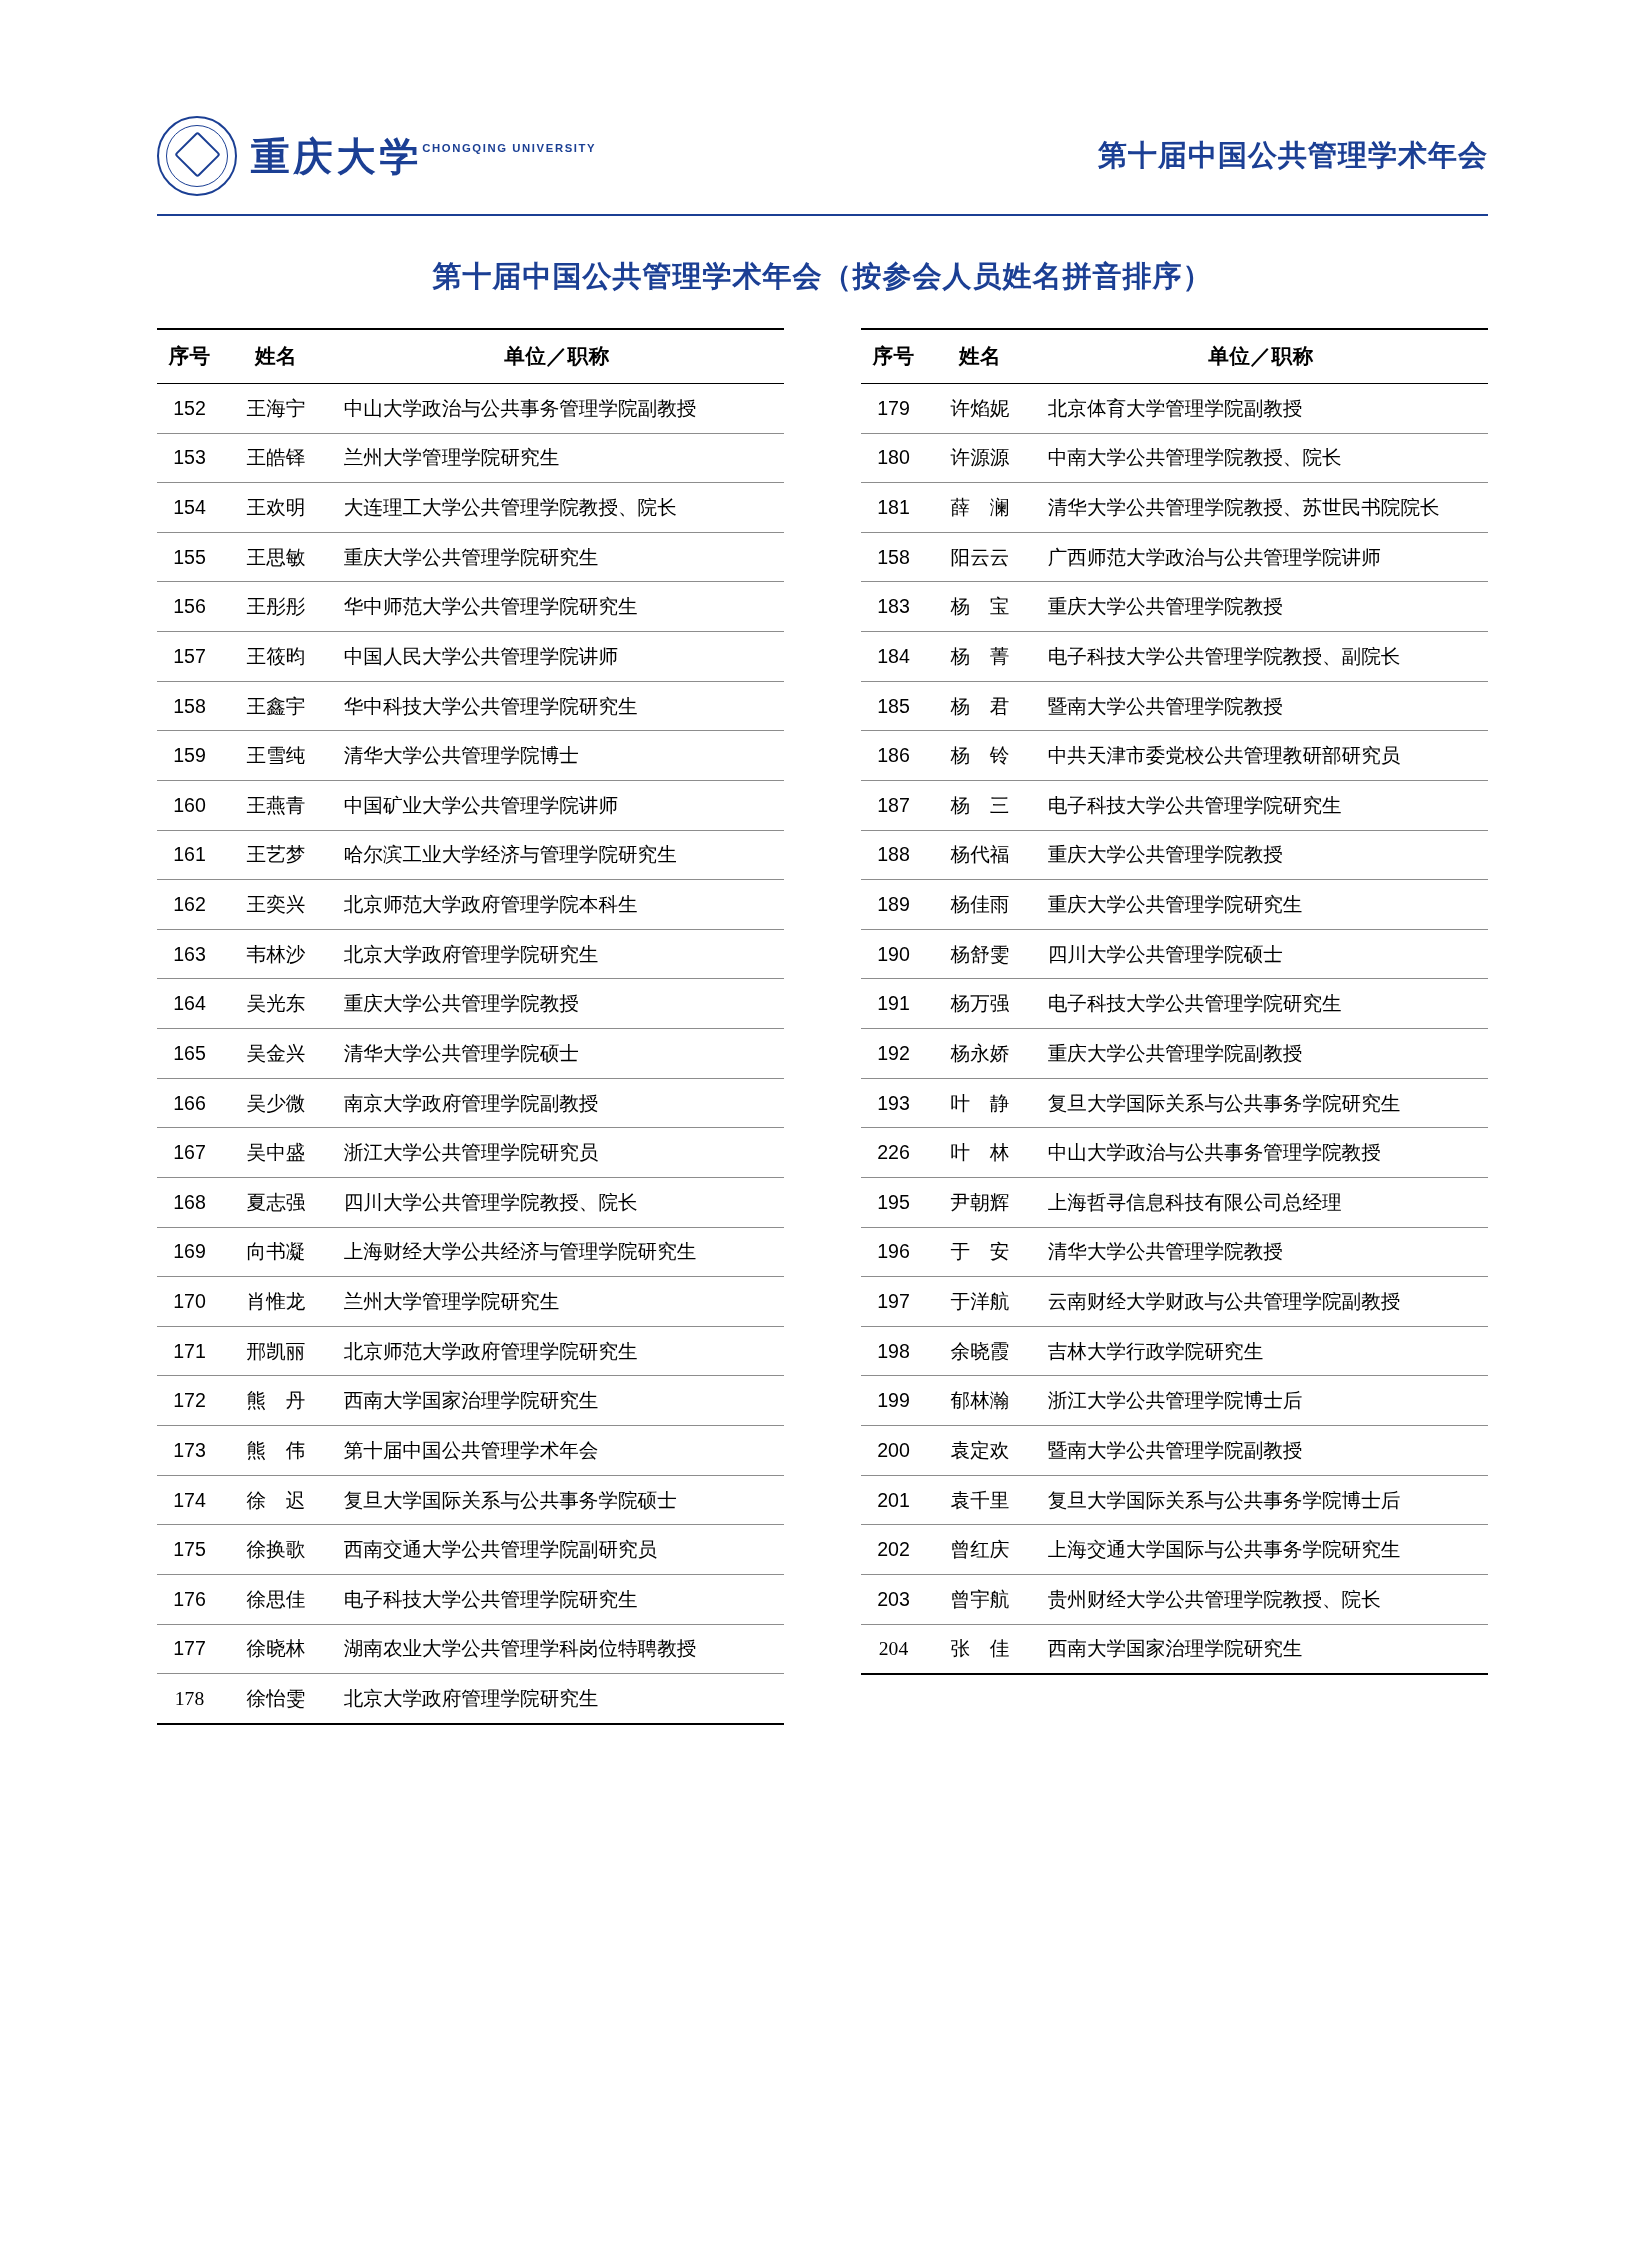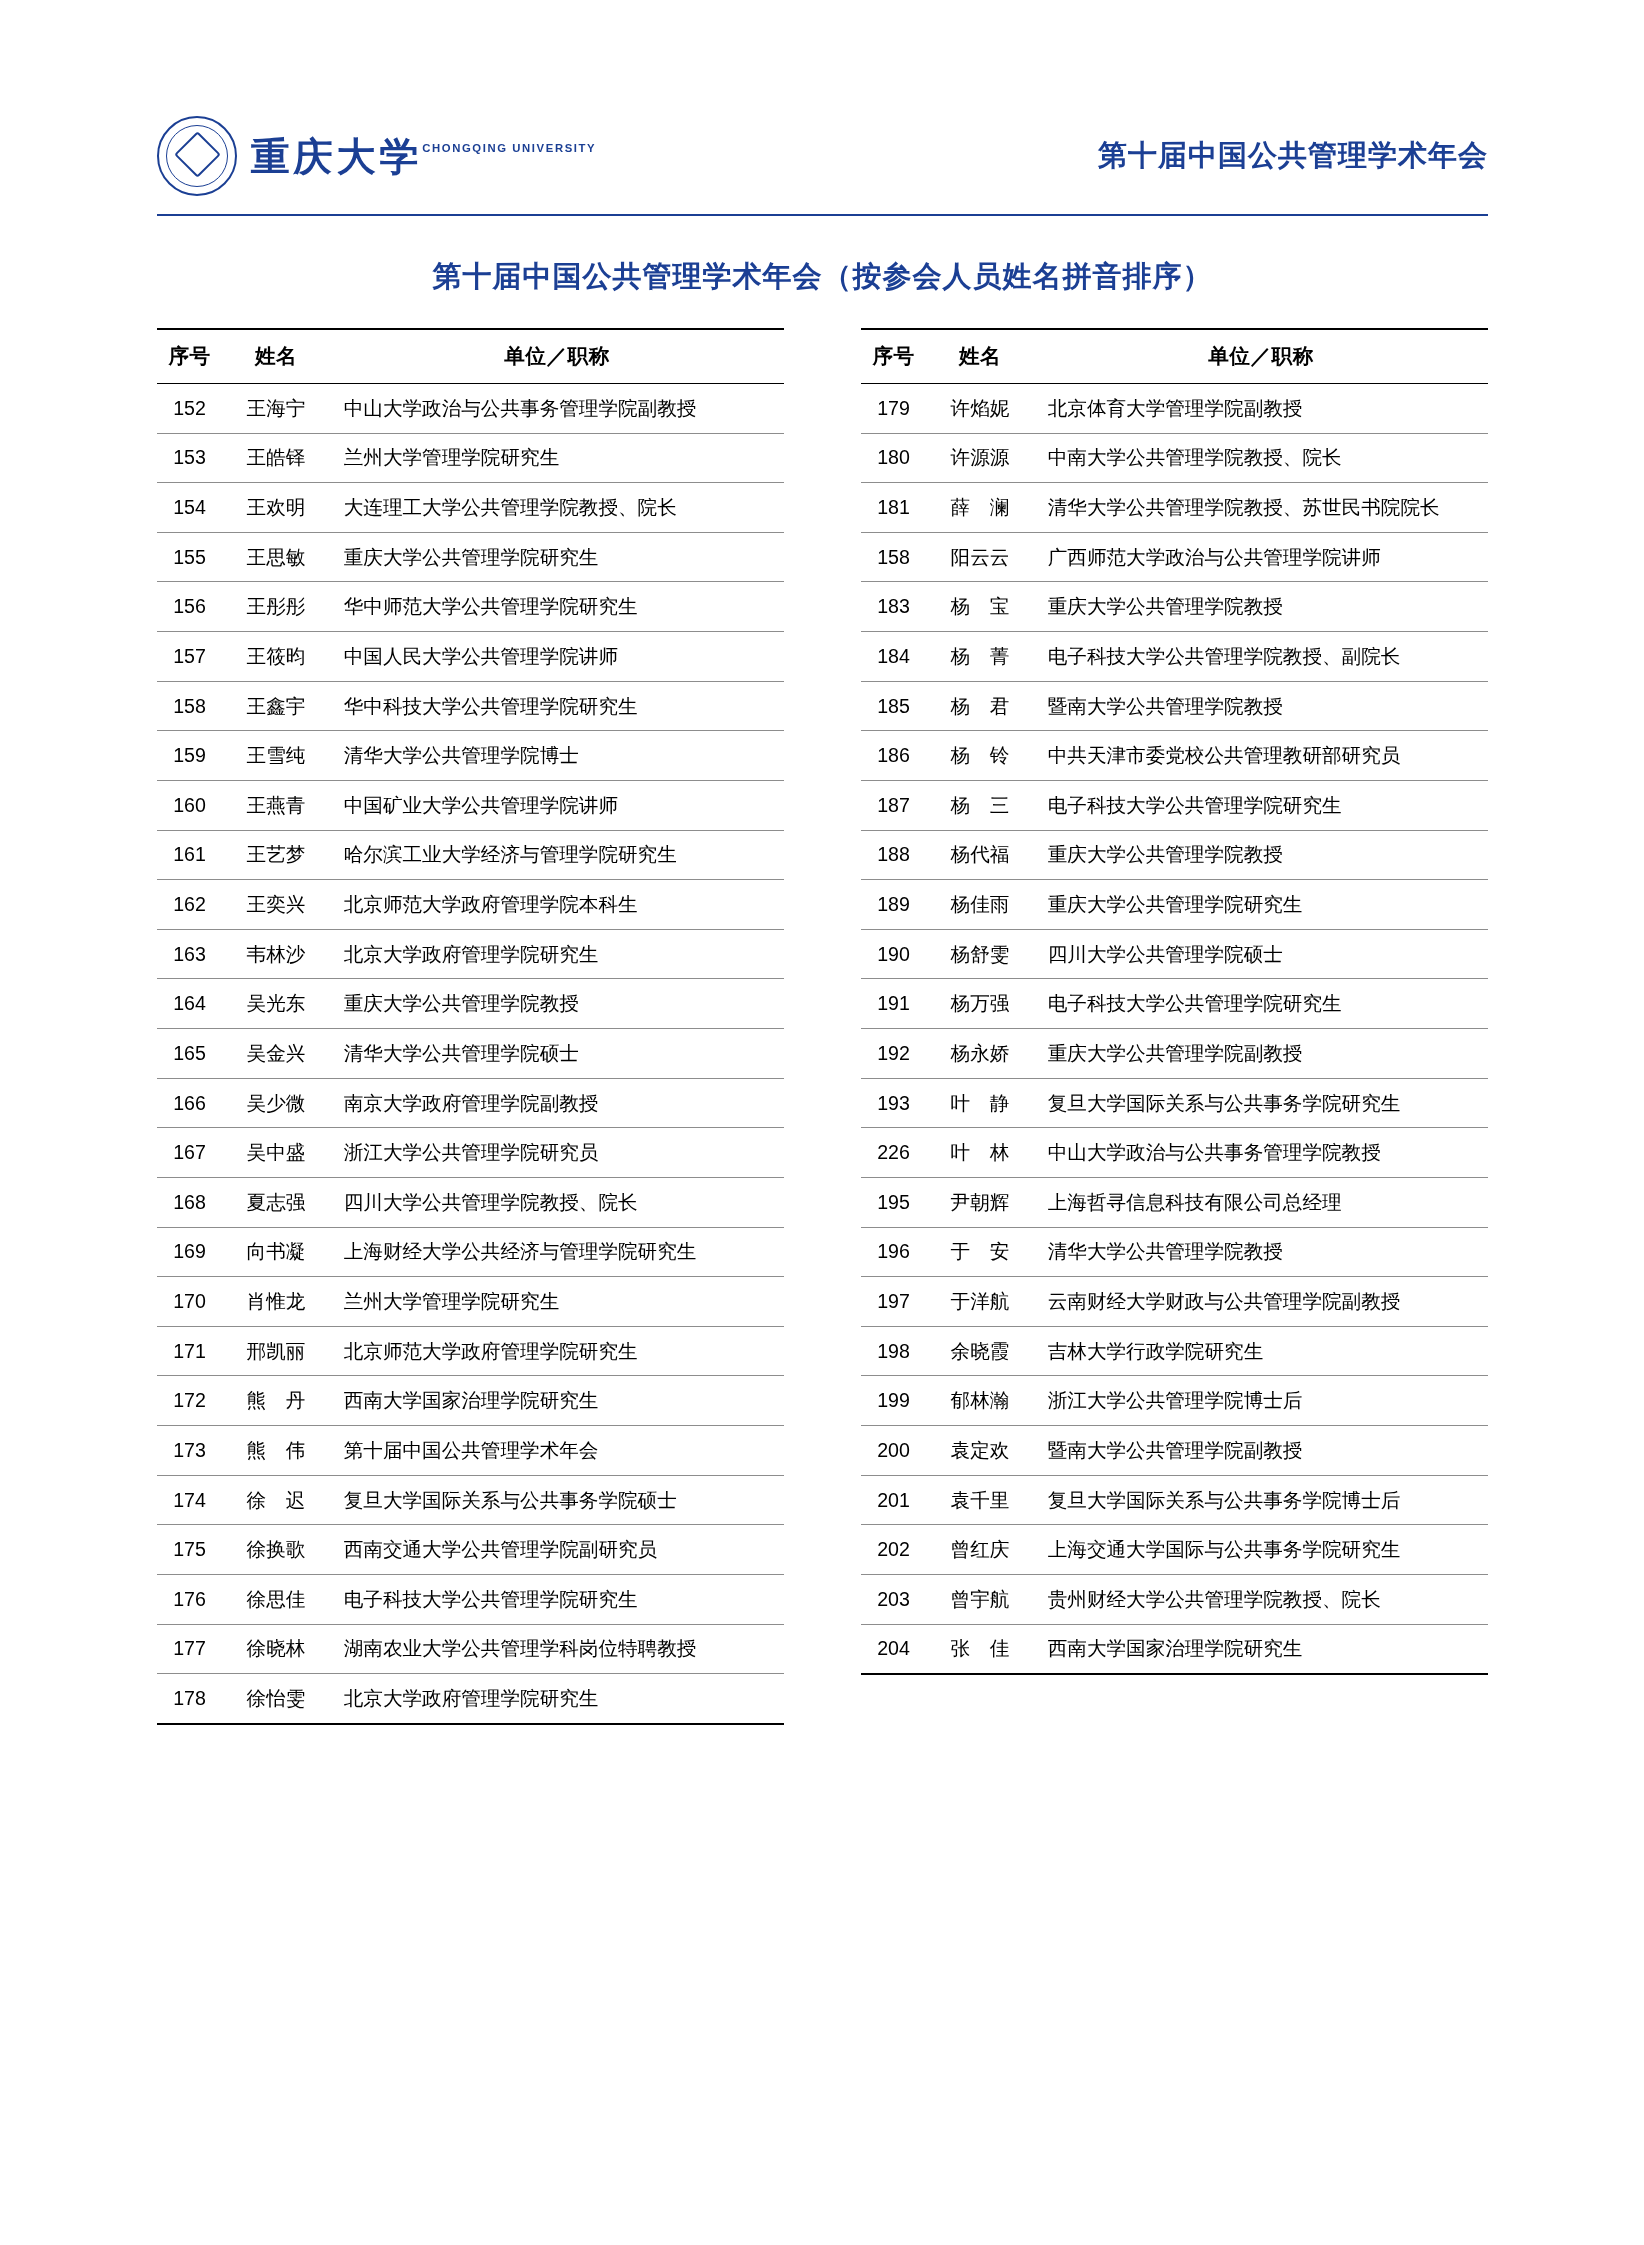--- a/index.html
+++ b/index.html
@@ -125,20 +125,21 @@
     letter-spacing: 0.5px;
   }
   tbody td {
     border-bottom: 1.1px solid #8d8d8d;
     padding: 10.8px 0;
     vertical-align: middle;
     line-height: 1.38;
   }
   tbody tr:last-child td {
     border-bottom: 2.5px solid #000;
+    font-family: Liberation Serif, serif;
   }
   col.c-no    { width: 65px; }
   col.c-name  { width: 108px; }
   col.c-org   { width: auto; }
   td.no   { text-align: center; font-size: 19.6px; }
   td.name { text-align: center; font-size: 19.6px; white-space: nowrap; }
   td.org  { padding-left: 13.7px; padding-right: 5.9px; font-size: 19.6px; }
 </style>
 </head>
 <body>

